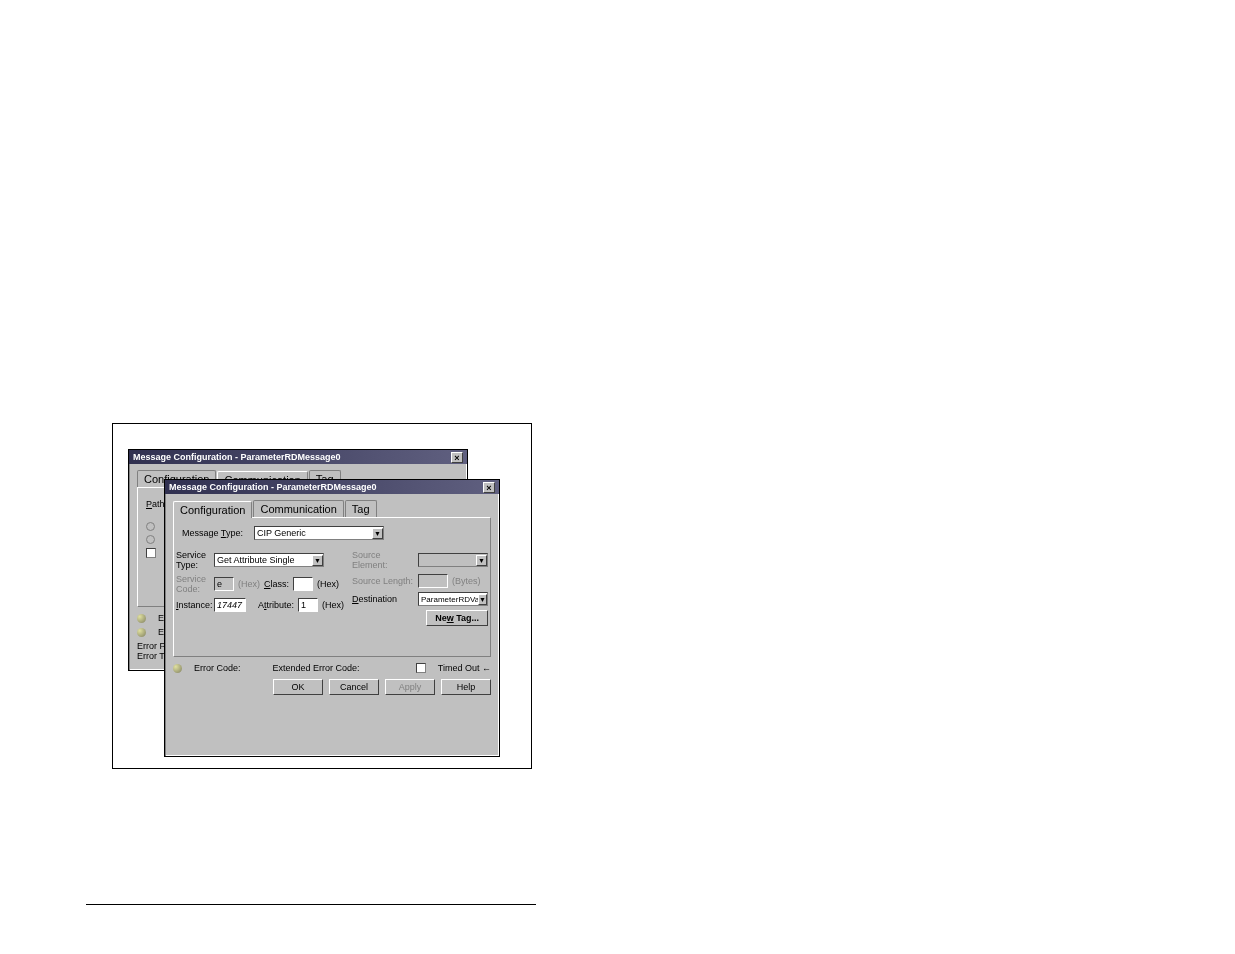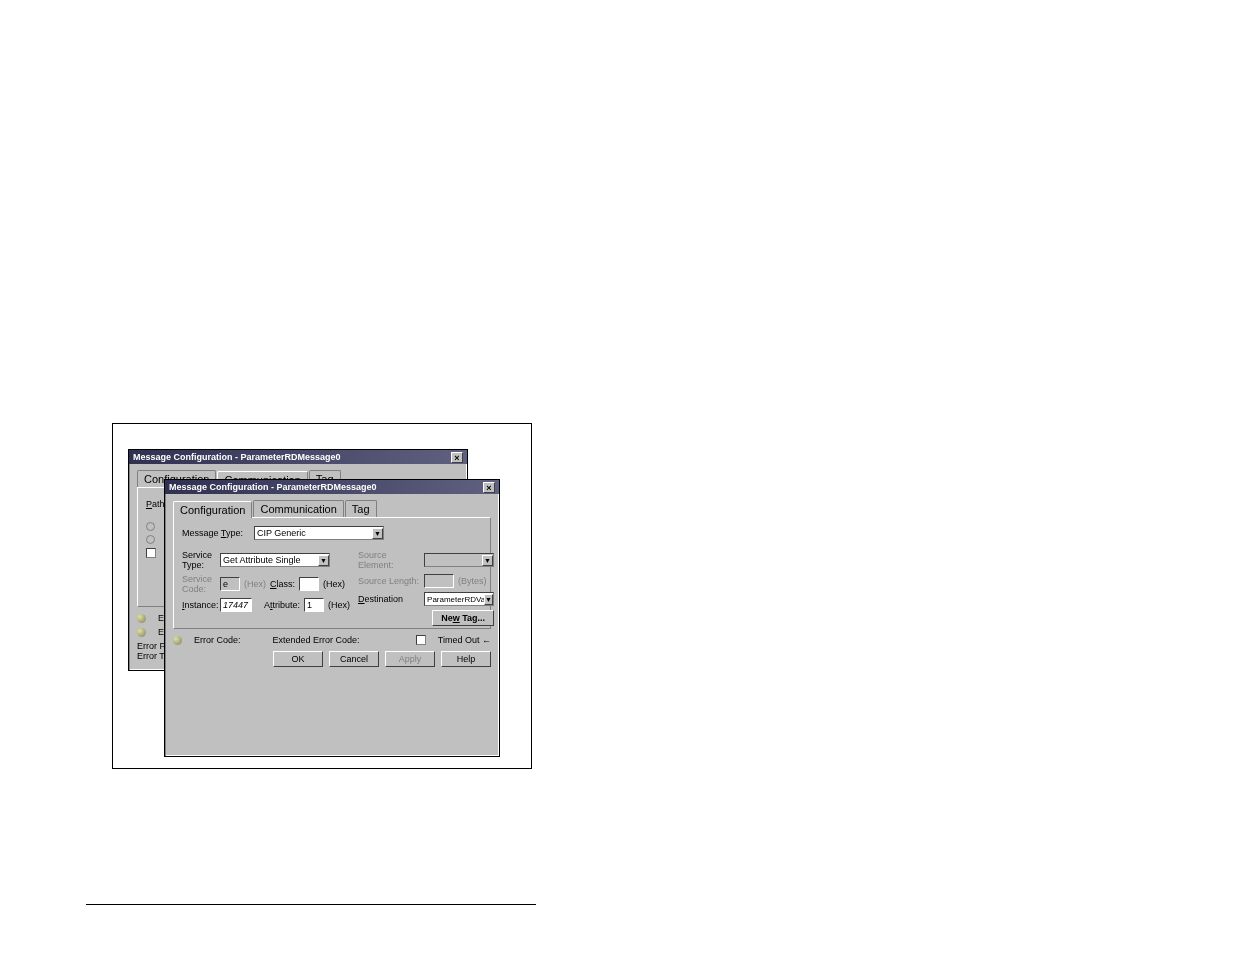--- a/index.html
+++ b/index.html
@@ -243,30 +243,30 @@
 <div class="dialog dialog-front">
   <div class="titlebar">
     <span>Message Configuration - ParameterRDMessage0</span>
     <span class="close-x">×</span>
   </div>
   <div class="tabs">
     <div class="tab active">Configuration</div>
     <div class="tab">Communication</div>
     <div class="tab">Tag</div>
   </div>
-  <div class="tab-body" style="height:112px;">
+  <div class="tab-body" style="height:140px;">
     <div class="row">
       <span class="label" style="width:68px;">Message <span class="underlined">T</span>ype:</span>
       <div class="select" style="width:130px;">
         <span>CIP Generic</span>
         <span class="select-arrow">▼</span>
       </div>
     </div>
 
-    <div style="display:flex; gap:8px; margin-top:10px;">
+    <div style="display:flex; gap:8px; margin-top:10px;justify-content:center;">
 
       <div style="flex:1;">
         <div class="row">
           <span class="label" style="width:34px;">Service Type:</span>
           <div class="select" style="width:110px;">
             <span>Get Attribute Single</span>
             <span class="select-arrow">▼</span>
           </div>
         </div>
         <div class="row">

